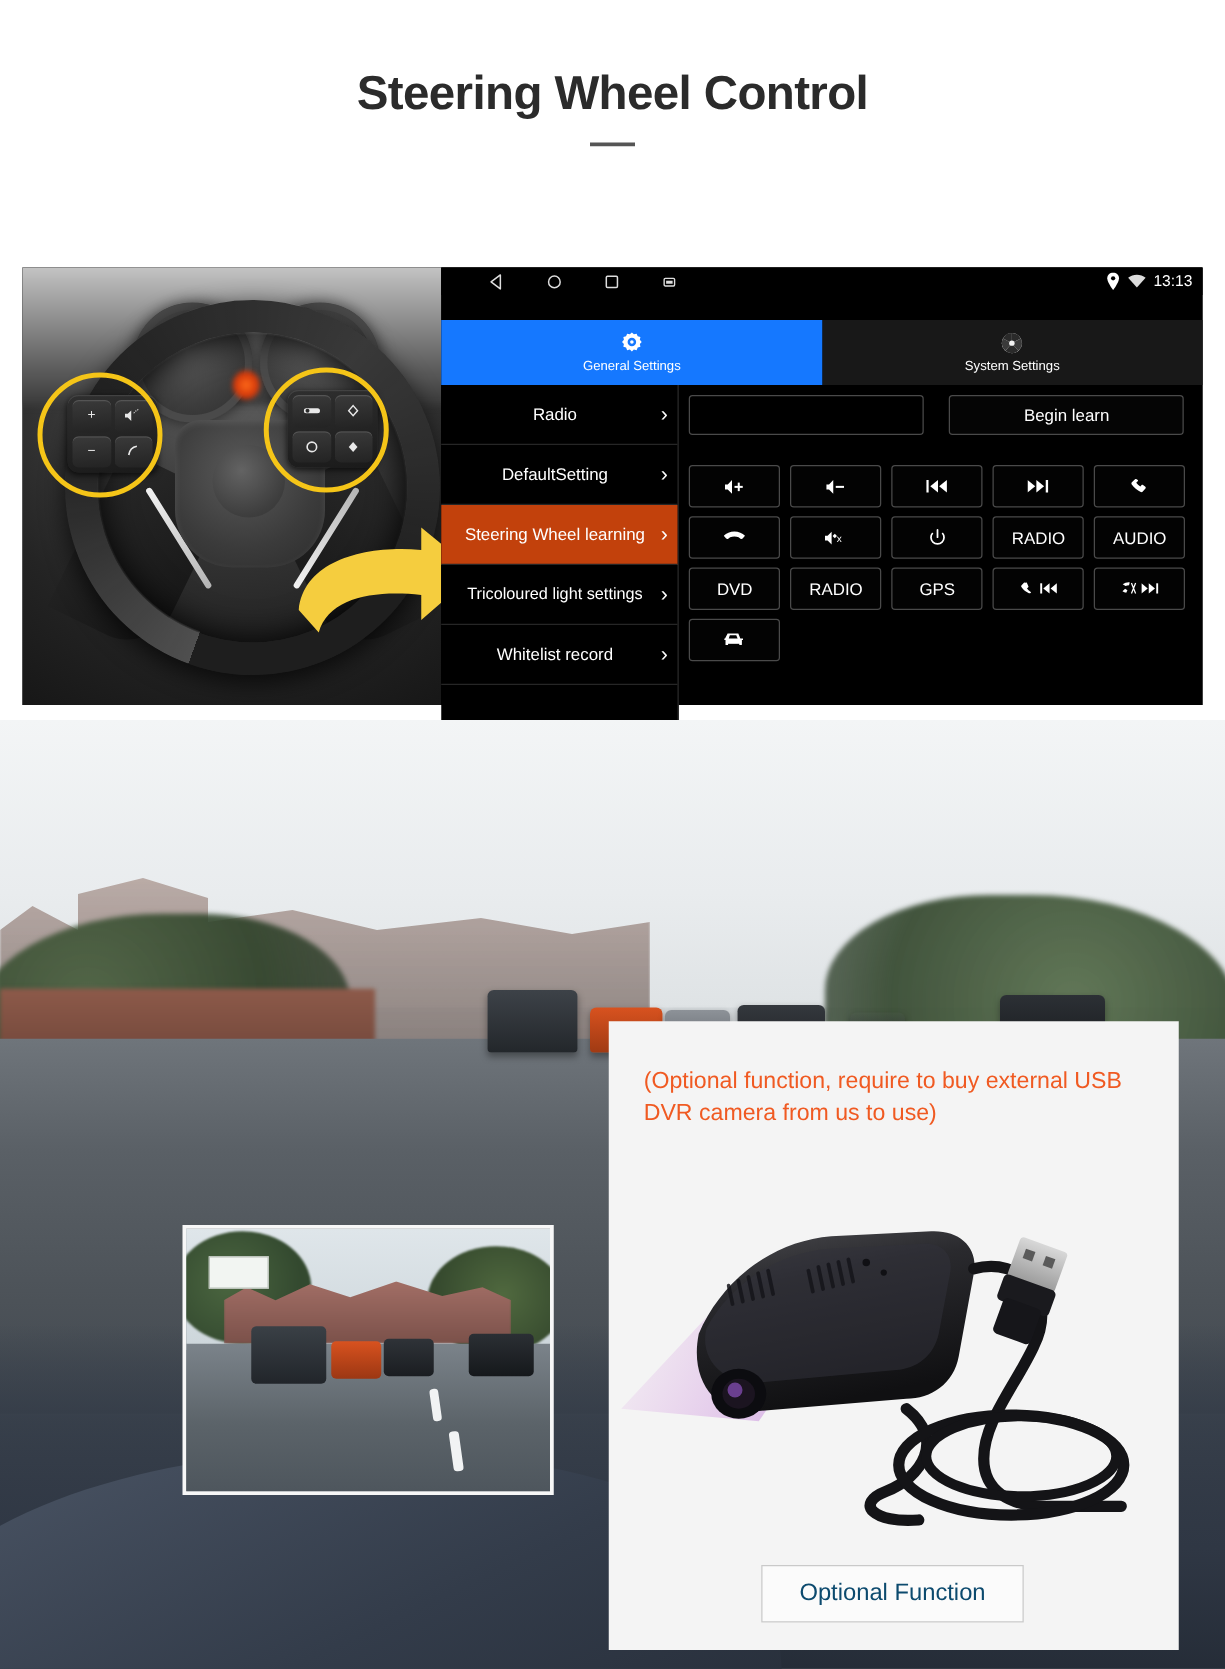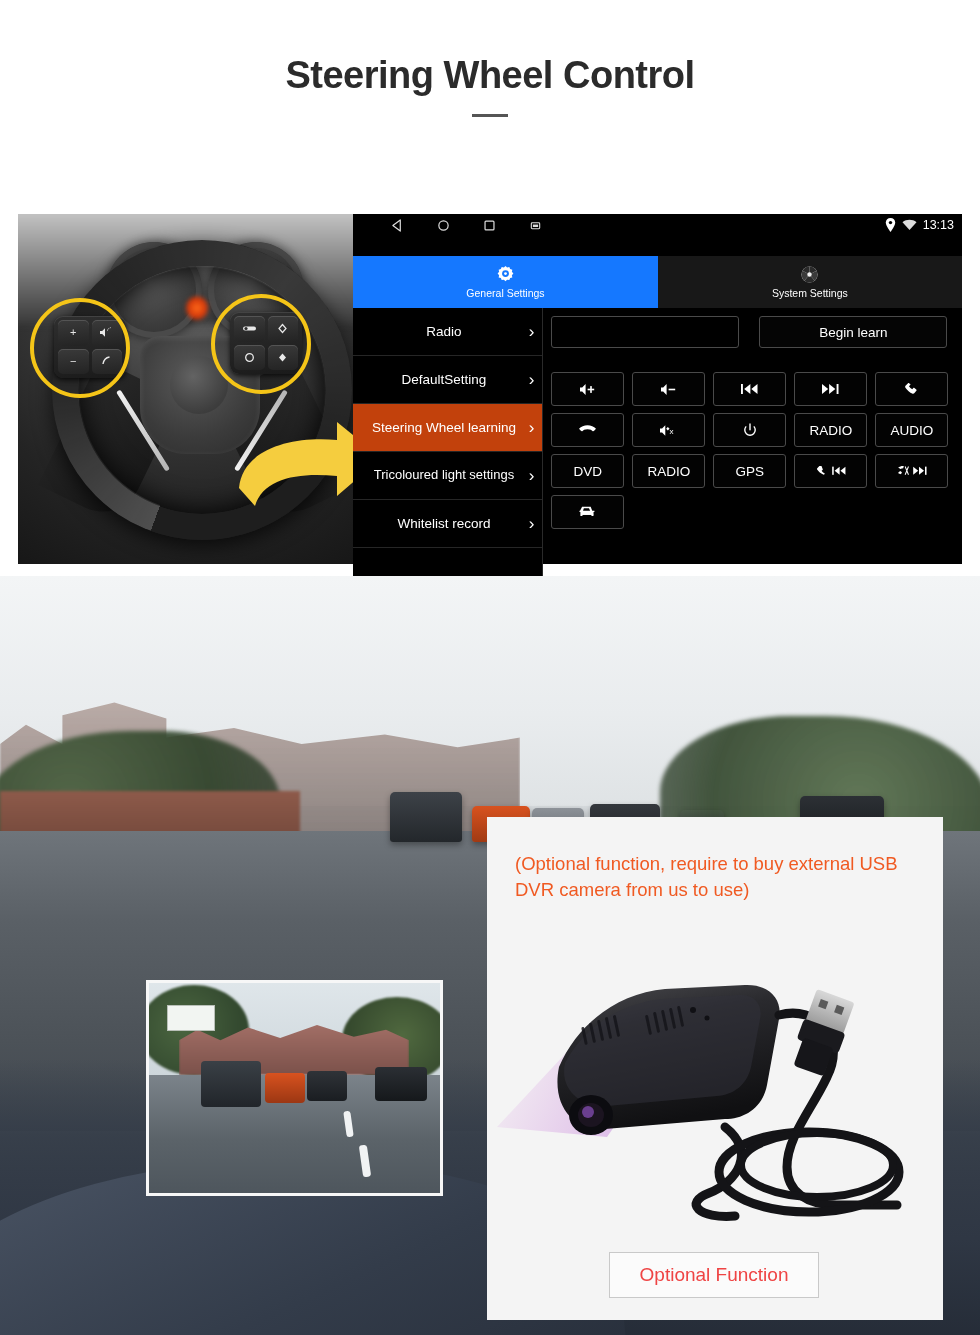--- a/index.html
+++ b/index.html
@@ -290,21 +290,21 @@
   .dvr-text-gray {
     color: #585858; font-size: 18.5px; line-height: 1.42;
   }
   .dvr-cam {
     position: absolute; left: 0; top: 150px; width: 456px; height: 255px;
   }
   .dvr-optbtn {
     position: absolute; left: 122px; bottom: 22px;
     width: 210px; height: 46px;
     border: 1px solid #c9c9c9; background: #fbfbfb;
-    color: #ef4444; font-size: 19px;
+    color: #0c4a6e; font-size: 19px;
     display: flex; align-items: center; justify-content: center;
   }
 </style>
 </head>
 <body>
 
 <div class="page">
 
   <section class="sec-swc">
 

